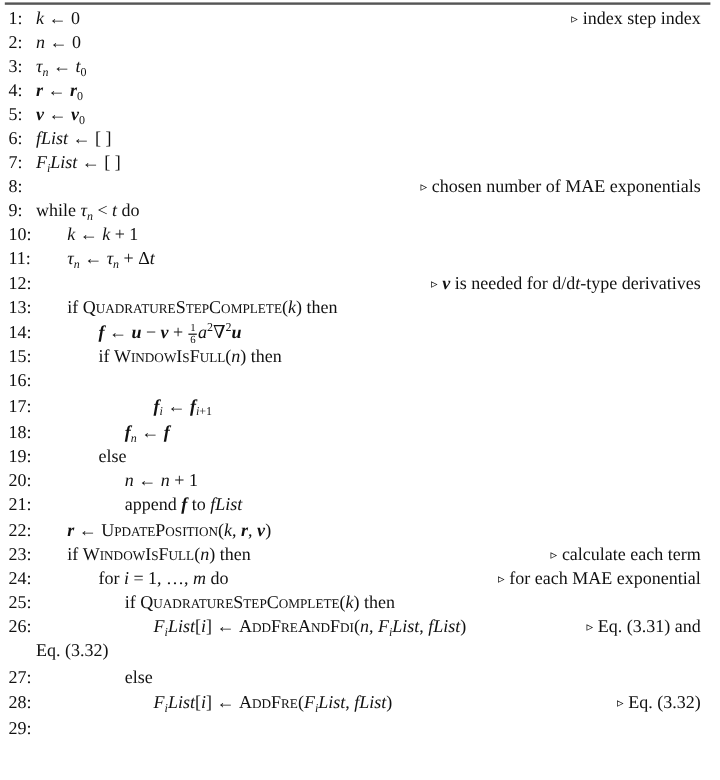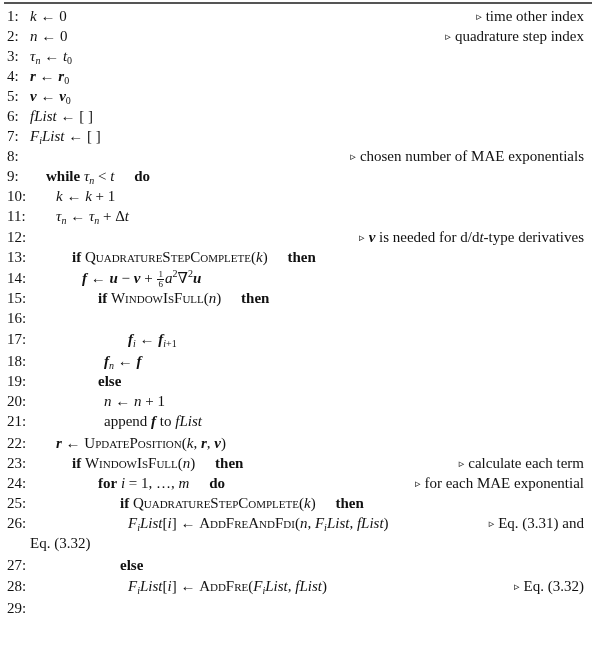--- a/index.html
+++ b/index.html
@@ -6,45 +6,44 @@
   body { width:600px; height:650px; position:relative; overflow:hidden;
          font-family:"Liberation Serif","DejaVu Serif",serif; color:#111; font-size:15px; }
   .rule { position:absolute; left:4px; width:588px; background:#555; }
   .rule.top { top:2px; height:2px; }
   .line { position:absolute; left:0; width:592px; height:20px; line-height:20px; white-space:nowrap; }
   .num { position:absolute; left:7px; width:30px; text-align:left; }
   .code { position:absolute; white-space:nowrap; }
   .cmt { position:absolute; right:8px; white-space:nowrap; }
   .cmt .tri { font-size:11px; margin-right:4px; position:relative; top:-1px; }
   i, .m { font-style:italic; }
-  b { font-weight:bold;margin-left:16px; }
+  b { font-weight:normal; }
   .bv { font-weight:bold; font-style:italic; }
   .sc { font-variant:small-caps; }
   sub { font-size:10px; vertical-align:-3px; line-height:0; }
   sup { font-size:10px; vertical-align:6px; line-height:0; }
   .frac { display:inline-block; vertical-align:middle; text-align:center; font-size:9px; line-height:9px; margin:0 1px; }
   .frac span { display:block; }
   .frac .n { border-bottom:1px solid #111; padding:0 1px; }
 </style>
 </head>
 <body>
 
 <div>
   <div class="rule top"></div>
 
   <div class="line" style="top:6px">
     <span class="num">1:</span>
     <span class="code" style="left:30px"><i>k</i> ← 0</span>
-    <span class="cmt"><span class="tri">▹</span><span>time other index</span></span>
+    <span class="cmt"><span class="tri">▹</span><span>index step index</span></span>
   </div>
 
   <div class="line" style="top:26px">
     <span class="num">2:</span>
     <span class="code" style="left:30px"><i>n</i> ← 0</span>
-    <span class="cmt"><span class="tri">▹</span><span>quadrature step index</span></span>
   </div>
 
   <div class="line" style="top:46px">
     <span class="num">3:</span>
     <span class="code" style="left:30px"><i>τ<sub>n</sub></i> ← <i>t</i><sub>0</sub></span>
   </div>
 
   <div class="line" style="top:66px">
     <span class="num">4:</span>
     <span class="code" style="left:30px"><span class="bv">r</span> ← <span class="bv">r</span><sub>0</sub></span>

